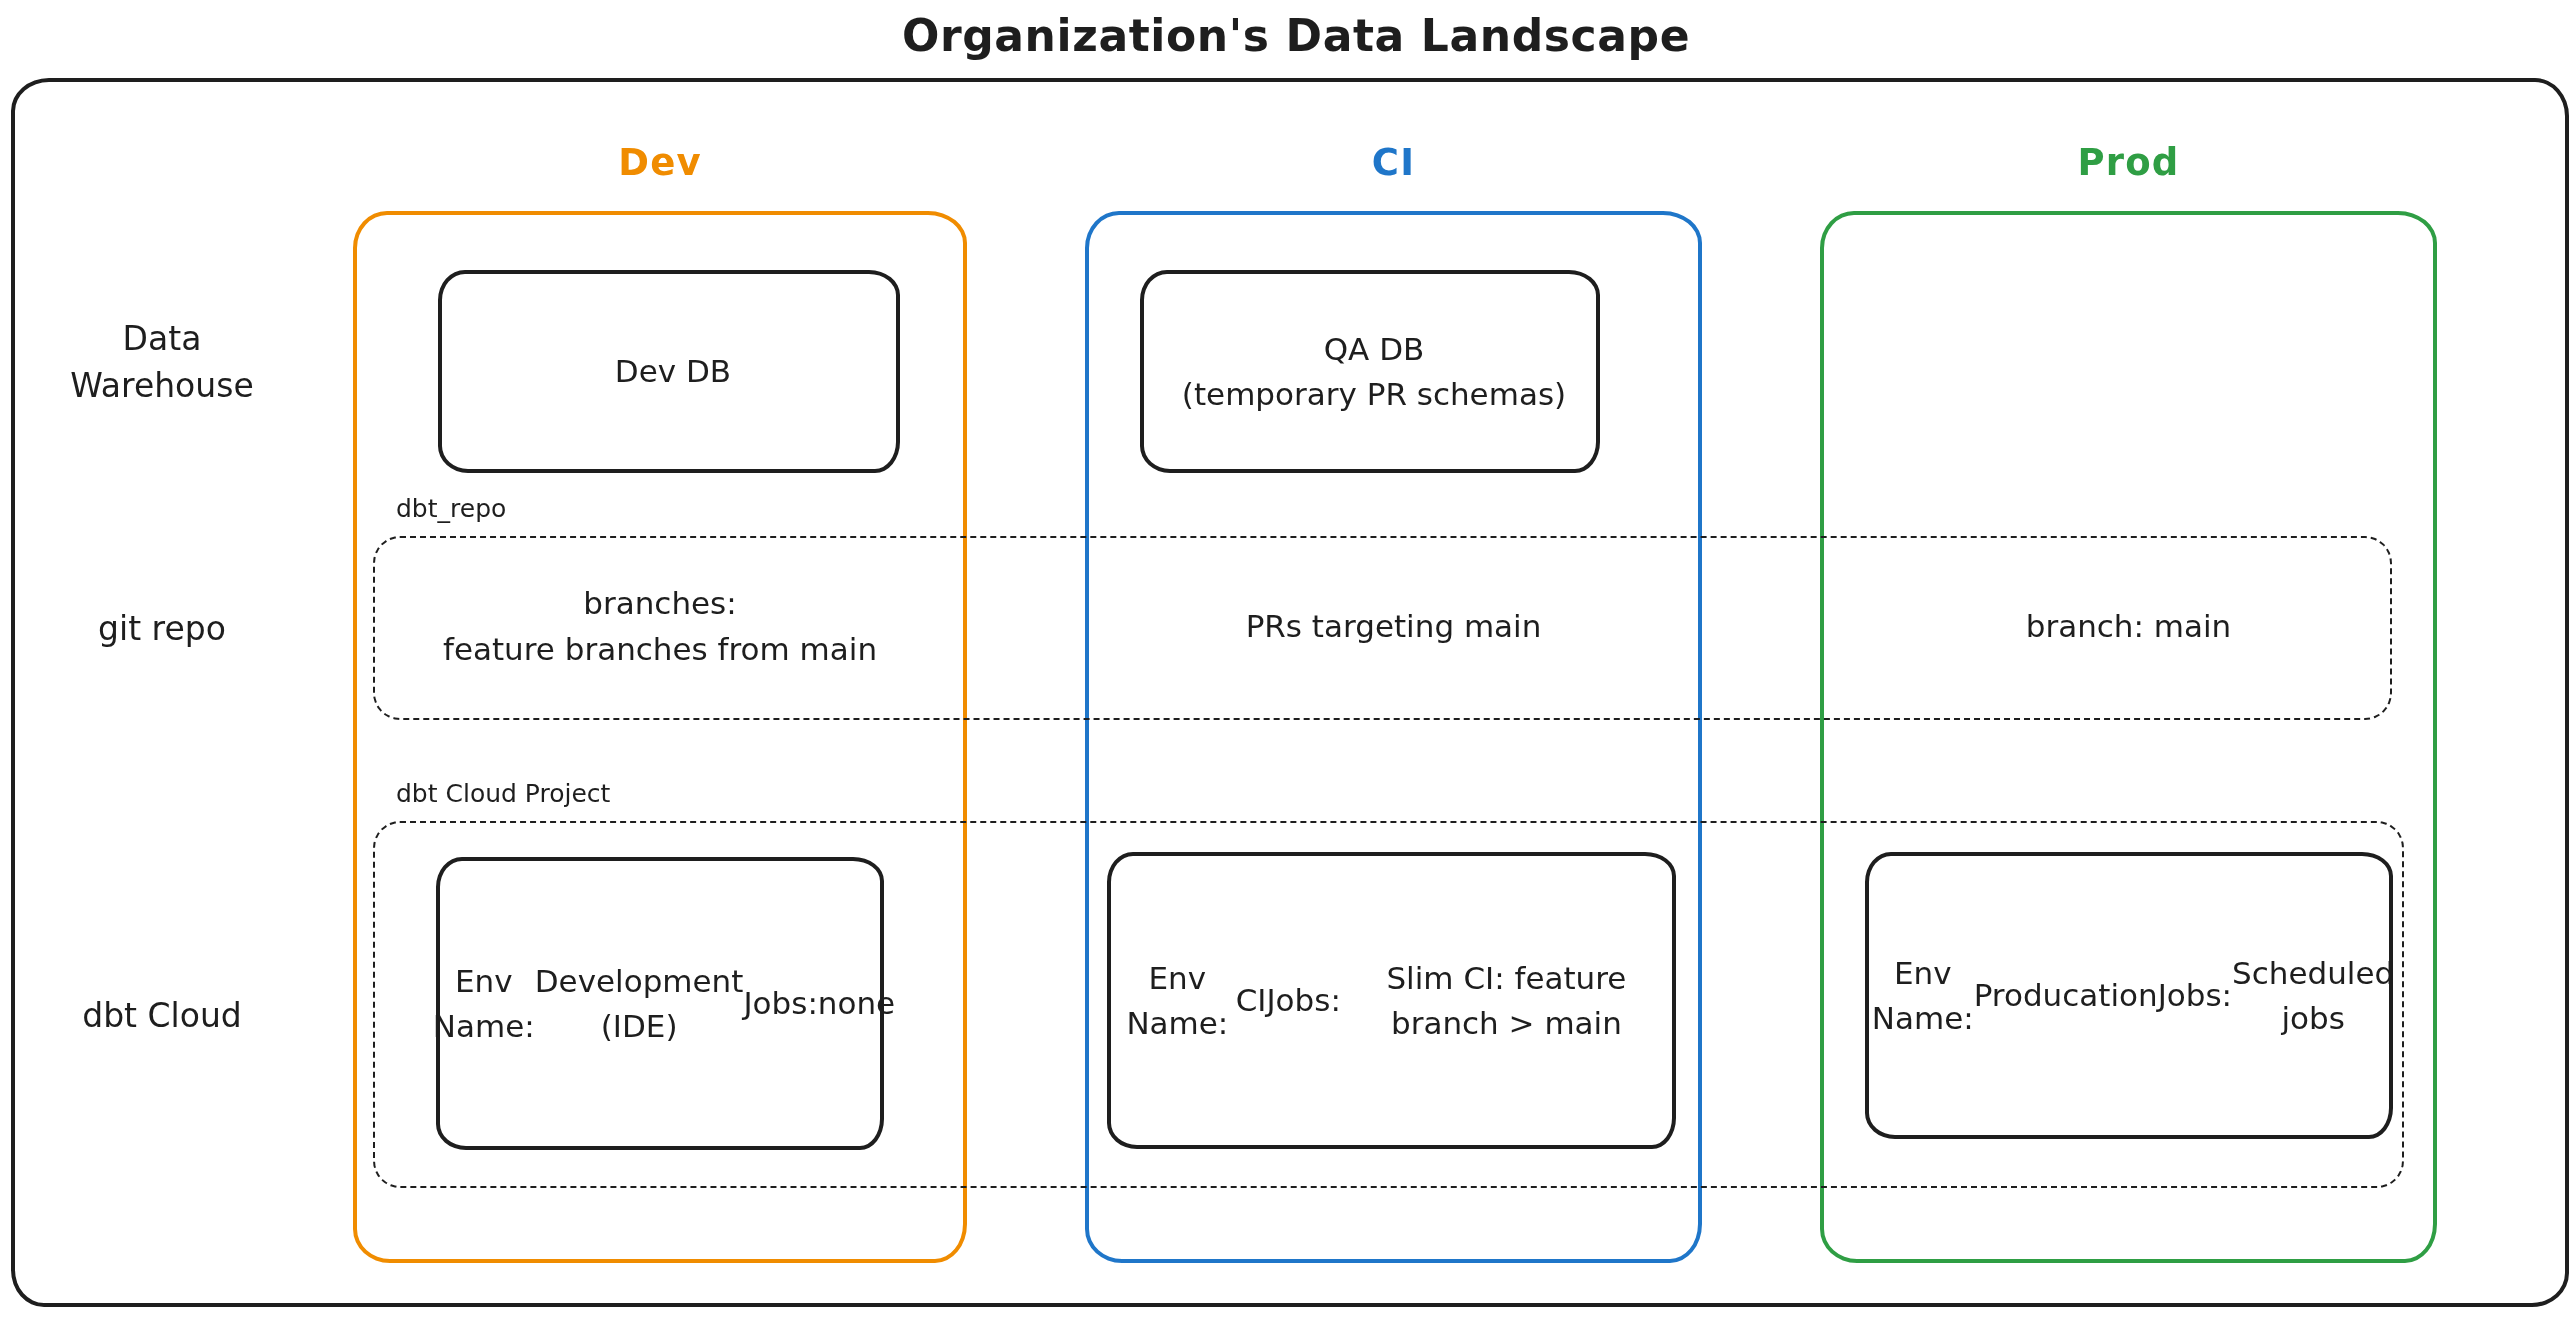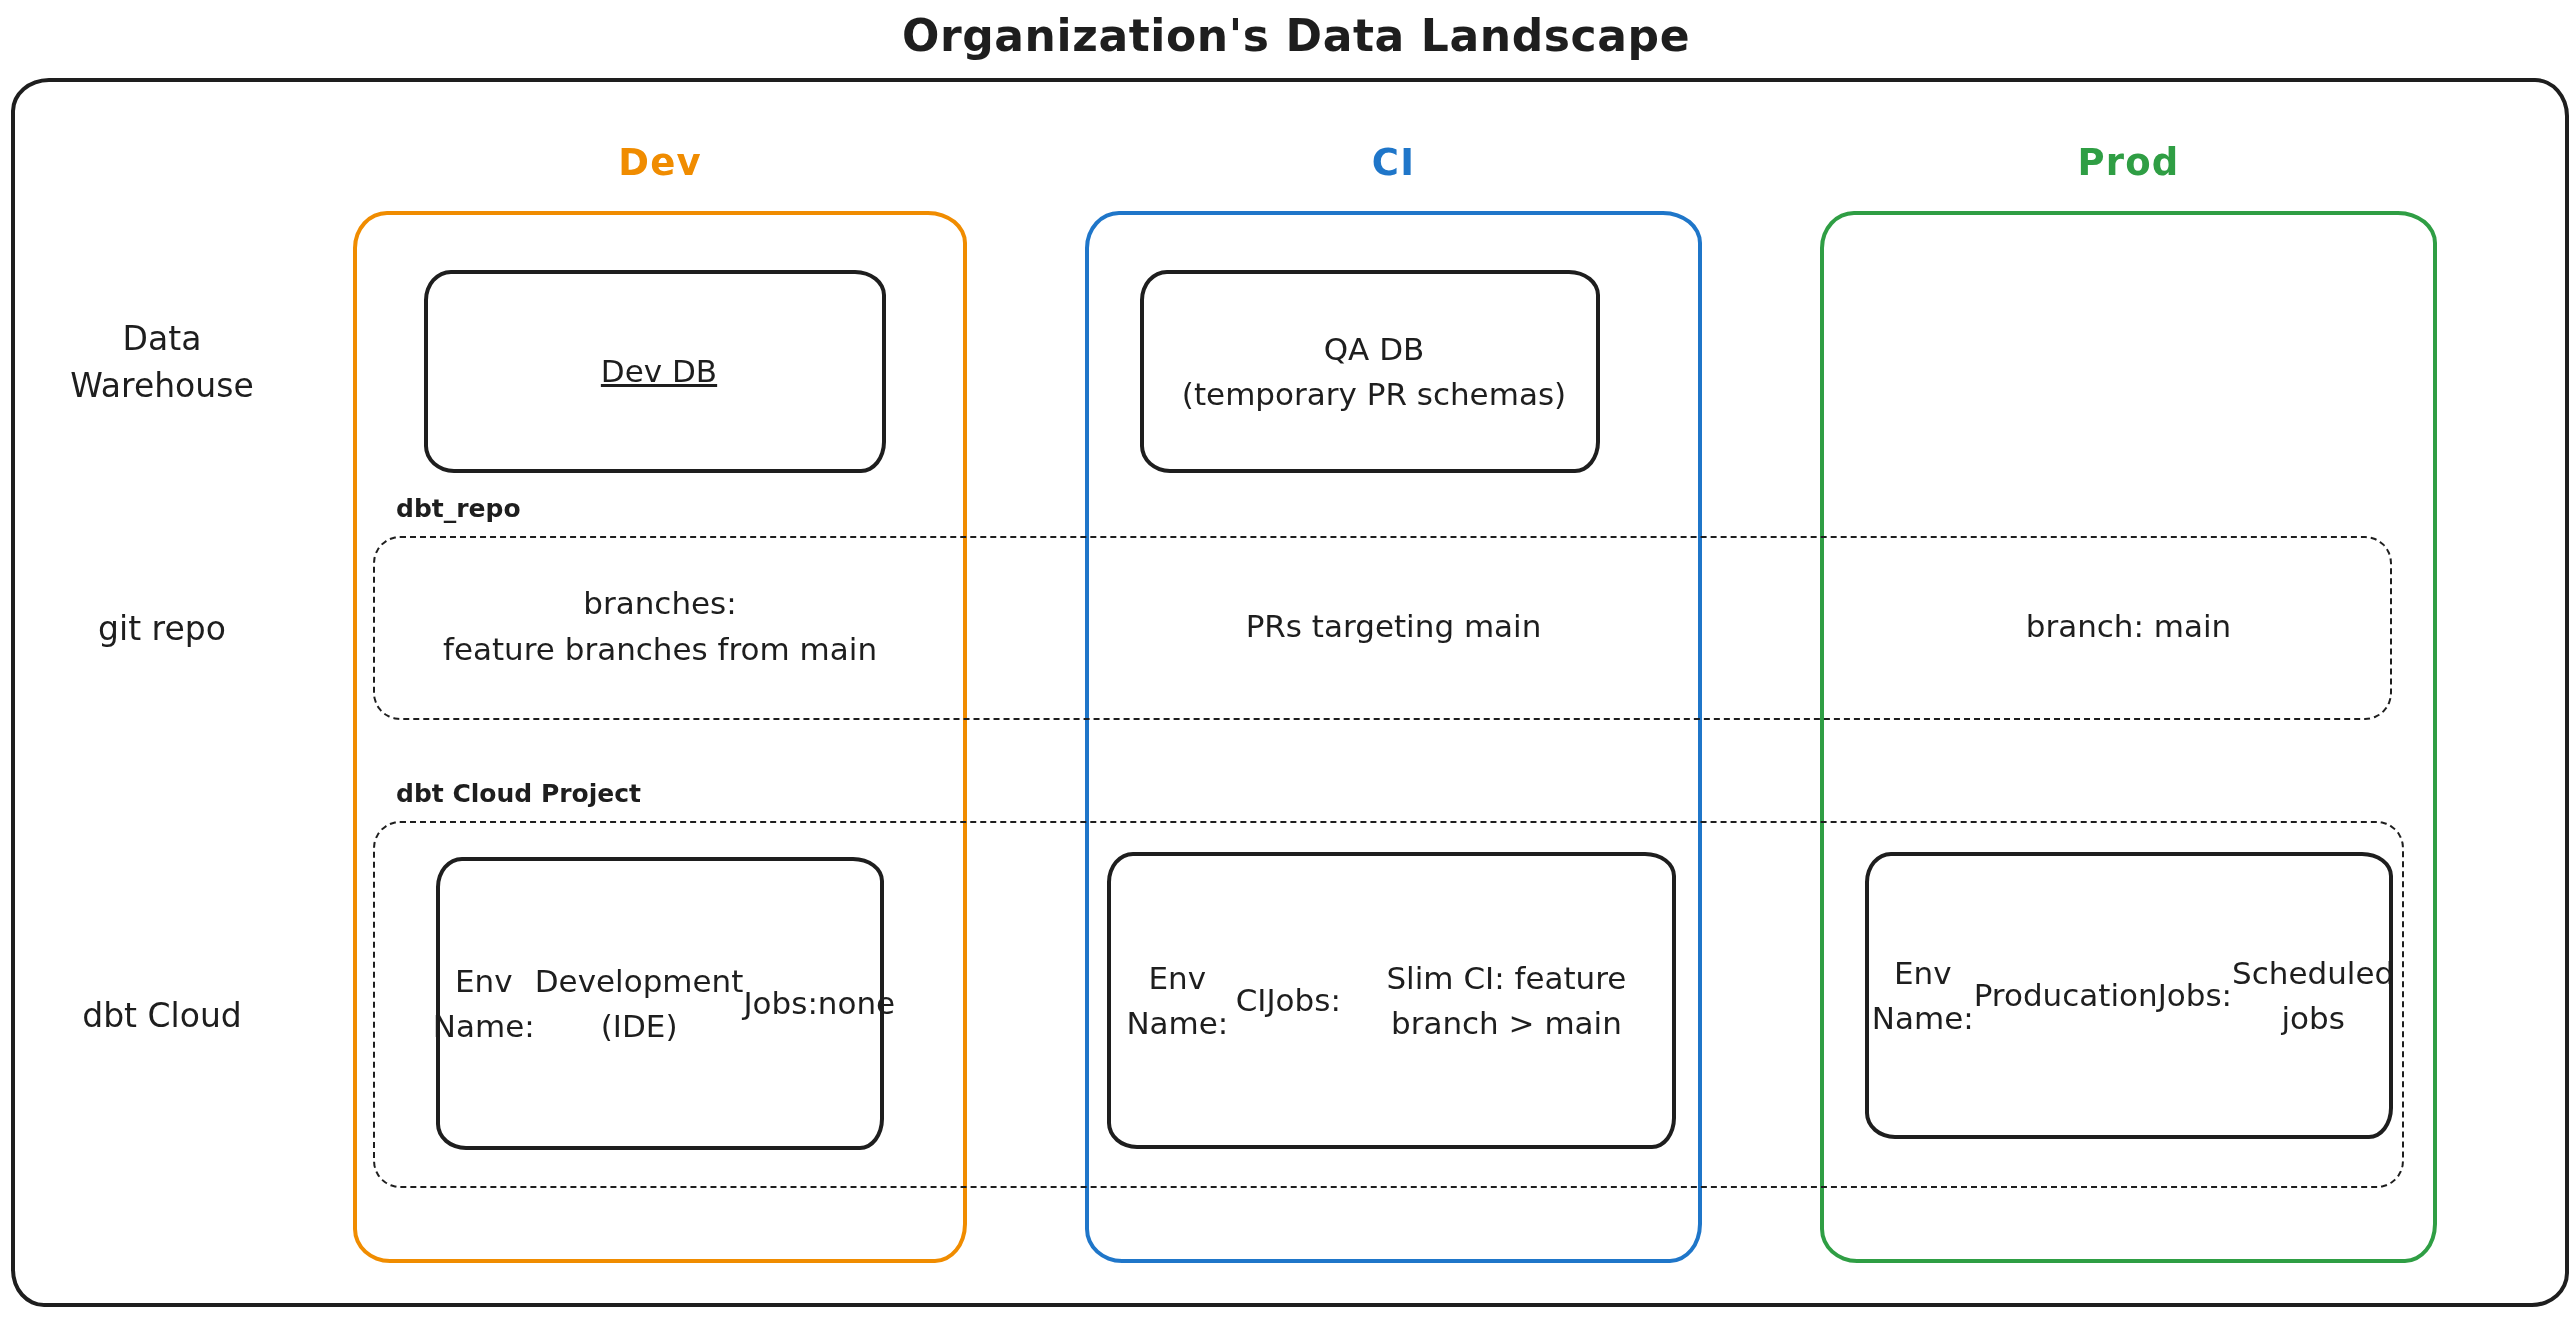--- a/index.html
+++ b/index.html
@@ -62,36 +62,36 @@
 
   .db-box {
     top: 270px; height: 195px;
     border: 4.1px solid #1e1e1e;
     border-radius: 27px 31px 25px 30px / 30px 25px 31px 27px;
     display: flex; flex-direction: column;
     align-items: center; justify-content: center;
     font-size: 31px; line-height: 45px;
     text-align: center;
   }
-  .db-box.dev  { left: 424px;  width: 446px; text-decoration: underline; }
+  .db-box.dev  { left: 438px;  width: 446px; }
   .db-box.ci   { left: 1140px; width: 444px; }
   .db-box.prod { left: 1876px; width: 456px; }
 
   .dashed-box {
     border: 2.4px dashed #1e1e1e;
     border-radius: 27px;
     background: transparent;
   }
   .dashed-box.git-row { left: 373px; top: 536px;  width: 2007px; height: 180px; }
   .dashed-box.dbt-row { left: 373px; top: 821px; width: 2019px; height: 363px; }
 
   .dashed-label {
     left: 388px;
     font-size: 25px;
-    font-weight: 700;
+    font-weight: 400;
   }
   .dashed-label.git-row { top: 494px; }
   .dashed-label.dbt-row { top: 779px; }
 
   .git-text {
     top: 536px; height: 180px;
     display: flex; flex-direction: column;
     align-items: center; justify-content: center;
     font-size: 31px; line-height: 46px;
     text-align: center;

